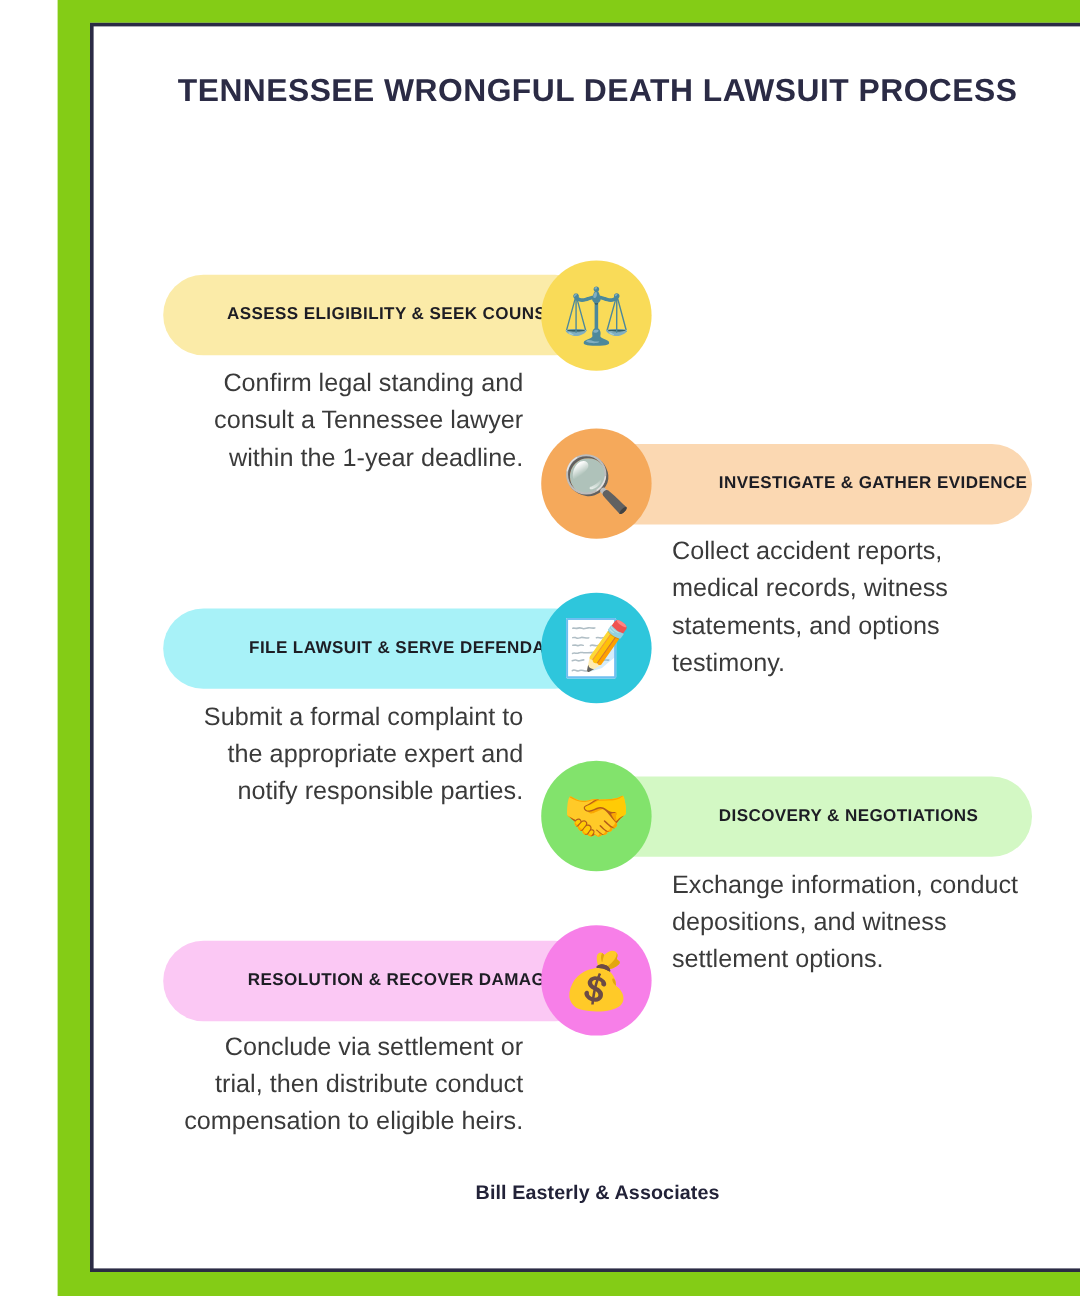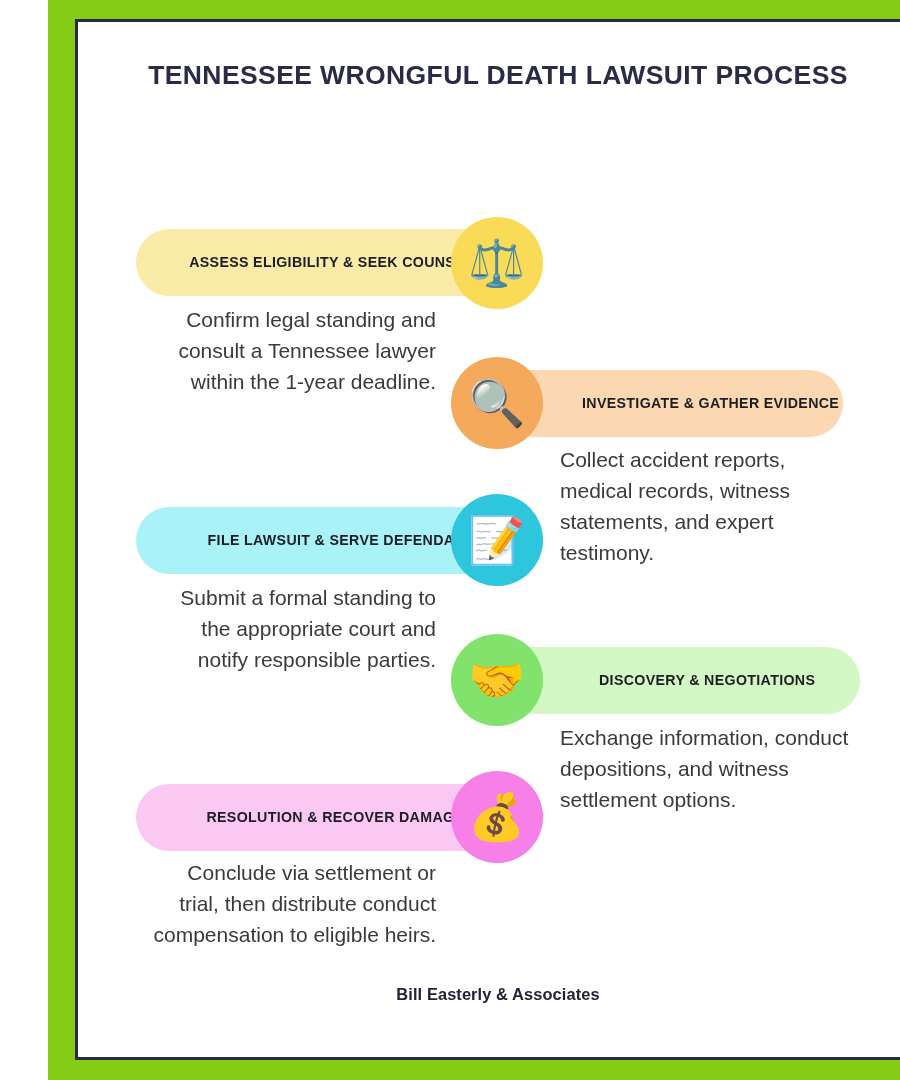--- a/index.html
+++ b/index.html
@@ -148,37 +148,37 @@
     <div class="pill" style="top:229px; width:360px; background:#FBEBA8;">
       <div class="pill-label">ASSESS ELIGIBILITY &amp; SEEK COUNSEL</div>
     </div>
     <div class="circle" style="left:403px; top:217px; background:#F9DB58;">
       <span>⚖️</span>
     </div>
     <div class="desc" style="left:100px; top:305px; width:288px;">Confirm legal standing and consult a Tennessee lawyer within the 1-year deadline.</div>
   </div>
 
   <div class="step side-right">
-    <div class="pill" style="left:424px; top:370px; width:371px; background:#FBD8B2;justify-content:center;">
+    <div class="pill" style="left:441px; top:370px; width:371px; background:#FBD8B2;justify-content:center;">
       <div class="pill-label">INVESTIGATE &amp; GATHER EVIDENCE</div>
     </div>
     <div class="circle" style="left:403px; top:357px; background:#F5A95B;">
       <span>🔍</span>
     </div>
-    <div class="desc" style="left:512px; top:445px; width:290px;">Collect accident reports, medical records, witness statements, and expert testimony.</div>
+    <div class="desc" style="left:512px; top:445px; width:290px;">Collect accident reports, medical records, witness statements, and options testimony.</div>
   </div>
 
   <div class="step side-left">
     <div class="pill" style="top:507px; width:360px; background:#A8F2F8;">
       <div class="pill-label">FILE LAWSUIT &amp; SERVE DEFENDANT</div>
     </div>
     <div class="circle" style="left:403px; top:494px; background:#2EC6DC;">
       <span>📝</span>
     </div>
-    <div class="desc" style="left:100px; top:583px; width:288px;">Submit a formal standing to the appropriate court and notify responsible parties.</div>
+    <div class="desc" style="left:100px; top:583px; width:288px;">Submit a formal complaint to the appropriate expert and notify responsible parties.</div>
   </div>
 
   <div class="step side-right">
     <div class="pill" style="left:441px; top:647px; width:371px; background:#D3F8C4;">
       <div class="pill-label">DISCOVERY &amp; NEGOTIATIONS</div>
     </div>
     <div class="circle" style="left:403px; top:634px; background:#82E36C;">
       <span>🤝</span>
     </div>
     <div class="desc" style="left:512px; top:723px; width:290px;">Exchange information, conduct depositions, and witness settlement options.</div>

